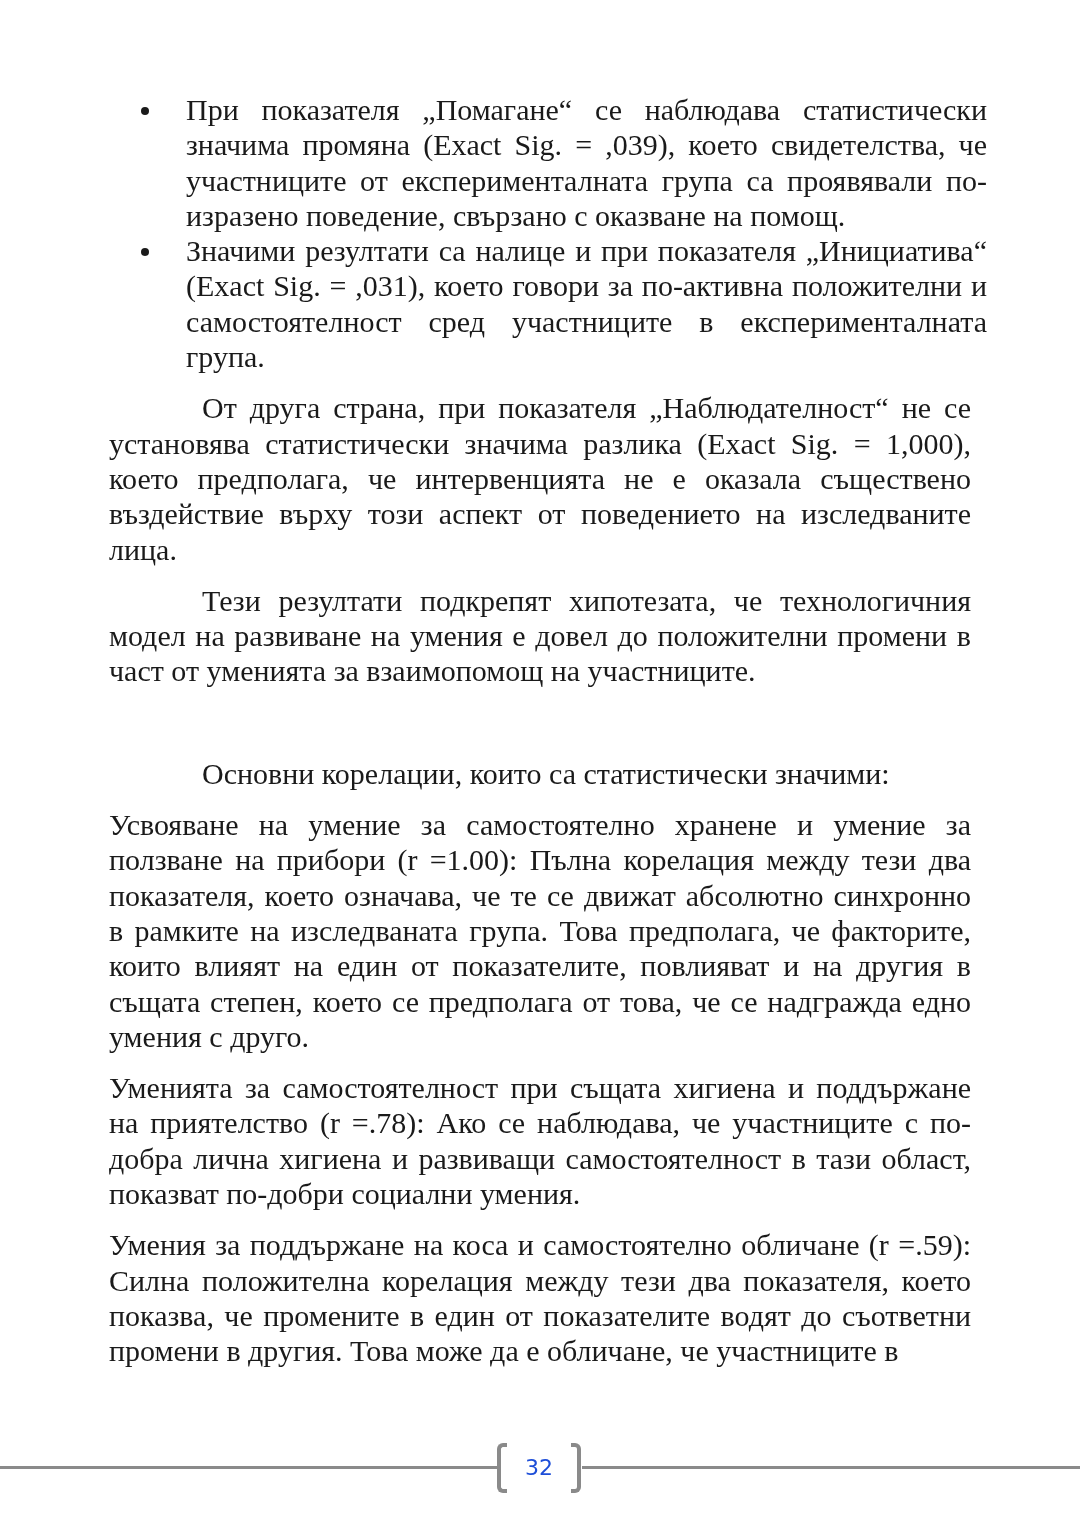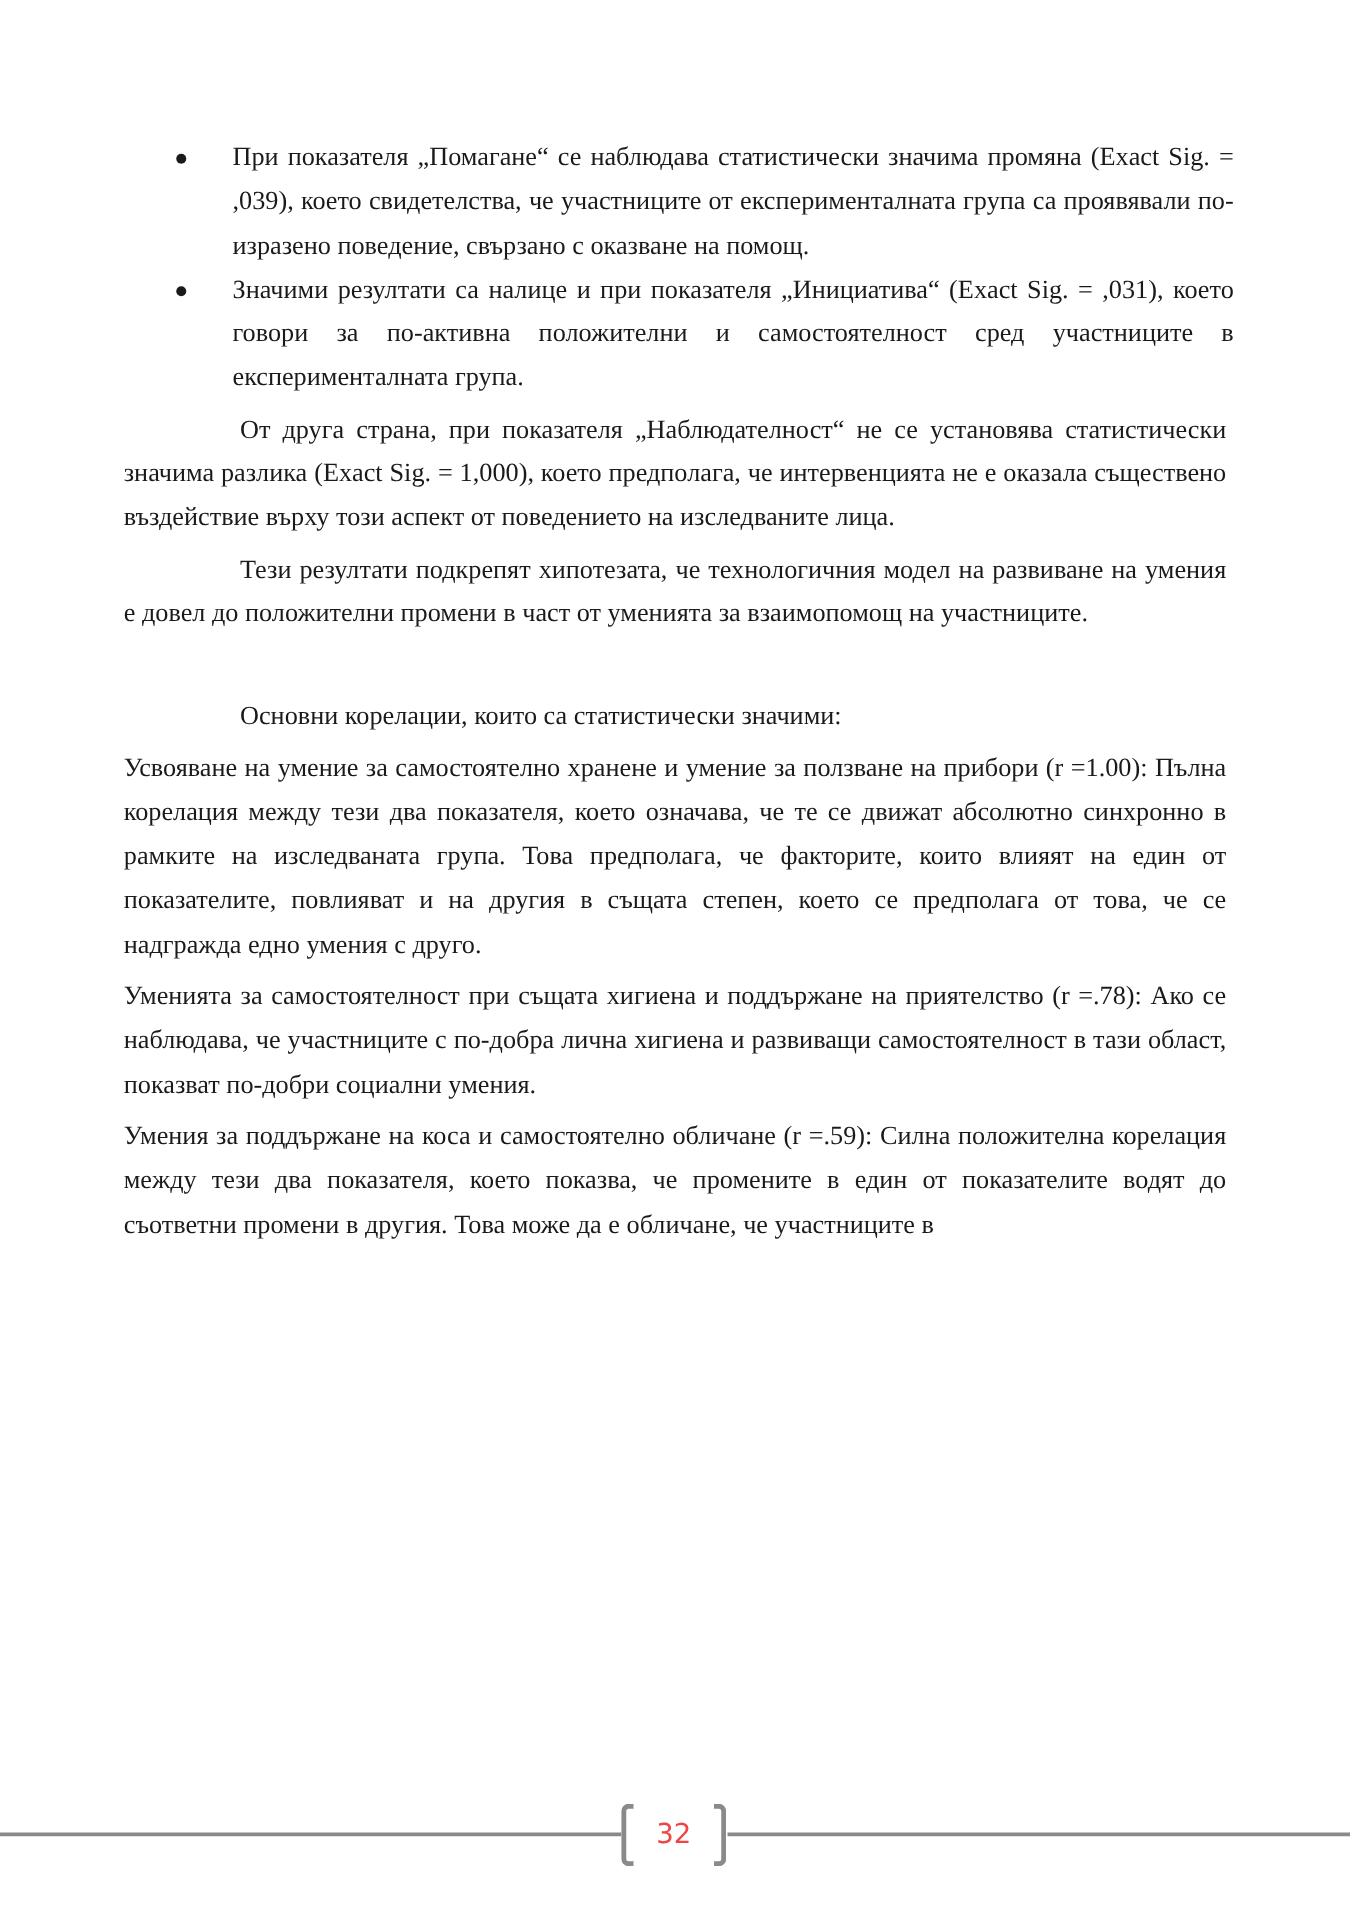--- a/index.html
+++ b/index.html
@@ -2,48 +2,48 @@
 <html><head>
   <meta charset="utf-8">
   <style>
     html, body { margin: 0; padding: 0; background: #ffffff; }
     body {
       width: 1080px; height: 1532px; position: relative; overflow: hidden;
       font-family: "Liberation Serif", "DejaVu Serif", serif;
       color: #1a1a1a;
     }
     .page-body {
-      position: absolute; left: 93px; top: 108px; width: 894px;
-      font-size: 21px; line-height: 35.3px;
+      position: absolute; left: 93px; top: 92px; width: 894px;
+      font-size: 30px; line-height: 35.3px;
     }
     .bullets { list-style: none; margin: 0; padding: 0; }
     .bullet-item { position: relative; padding-left: 93px; text-align: justify; }
     .bullet-dot {
       position: absolute; left: 48px; top: 15px; width: 8px; height: 8px;
       border-radius: 50%; background: #1a1a1a;
     }
-    p { margin: 6px; text-align: justify; }
+    p { margin: 16px; text-align: justify; }
     .indent { text-indent: 93px; }
     .spacer { height: 35px; }
     .heading { font-weight: normal; text-indent: 93px; text-align: left; }
     .it { }
     .footer-line {
       position: absolute; top: 1466px; height: 3px; background: #8a8a8a;
     }
     .footer-line.left { left: 0; width: 497px; }
     .footer-line.right { left: 582px; width: 498px; }
     .brace {
       position: absolute; top: 1443px; width: 10px; height: 50px;
       border: 4px solid #8a8a8a; box-sizing: border-box;
     }
     .brace.l { left: 497px; border-right: none; border-radius: 6px 0 0 6px; }
     .brace.r { left: 571px; border-left: none; border-radius: 0 6px 6px 0; }
     .page-number {
       position: absolute; top: 1450px; left: 507px; width: 64px; text-align: center;
-      font-family: "DejaVu Sans", sans-serif; font-size: 22px; line-height: 36px; color: #ef4444;
+      font-family: "DejaVu Sans", sans-serif; font-size: 22px; line-height: 36px; color: #1d4ed8;
     }
   </style>
 </head>
 <body>
 
 <div class="page-body">
   <ul class="bullets">
     <li class="bullet-item">
       <span class="bullet-dot"></span>
       <span>При показателя „Помагане“ се наблюдава статистически значима промяна (Exact Sig. = ,039), което свидетелства, че участниците от експерименталната група са проявявали по-изразено поведение, свързано с оказване на помощ.</span>

